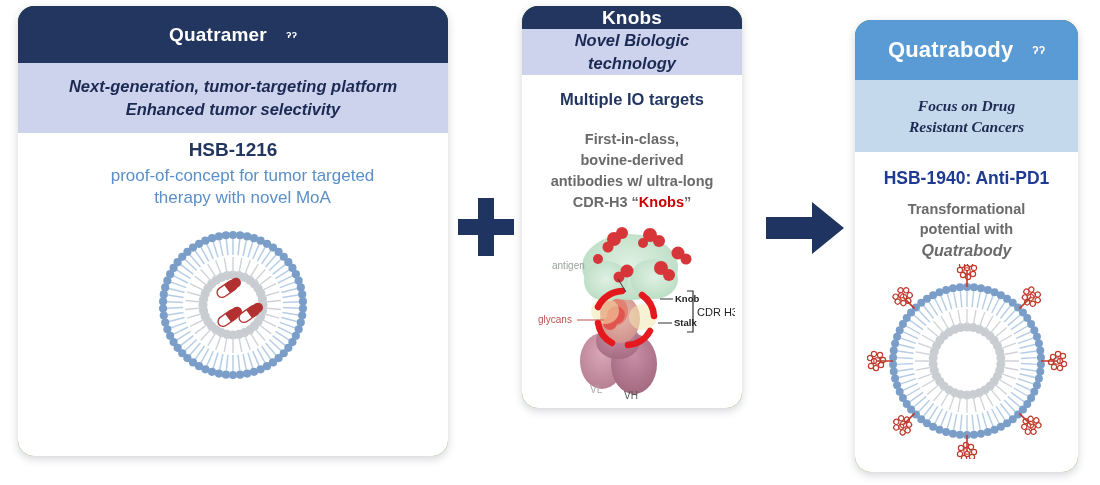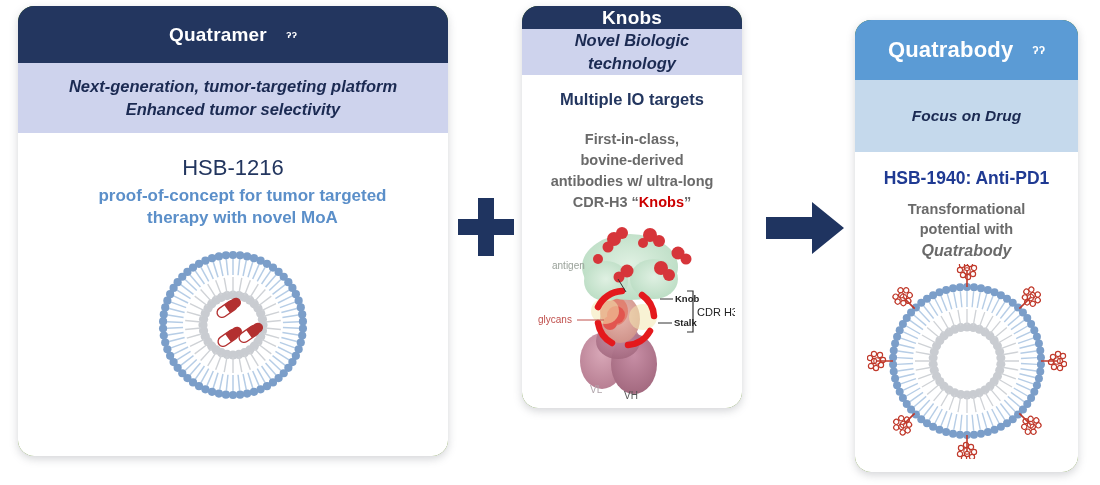--- a/index.html
+++ b/index.html
@@ -44,34 +44,34 @@
     box-sizing:border-box;
     display:flex;align-items:center;justify-content:center;
     text-align:center;
     font-style:italic;font-weight:bold;
     color:#1b2a52;
     line-height:1.38;
     padding:0 12px;
   }
   #panel-1 .panel-subtitle{height:70px;background:#ced3ed;font-size:16.5px;}
   #panel-2 .panel-subtitle{height:70px;background:#ced3ed;font-size:16.5px;}
-  #panel-3 .panel-subtitle{height:72px;background:#c5d9ec;font-size:15.5px;}
+  #panel-3 .panel-subtitle{height:72px;background:#c5d9ec;font-size:15.5px;font-family:Liberation Serif, serif;}
 
   .panel-body{
     flex:1;display:flex;flex-direction:column;align-items:center;
     background:#ffffff;
     box-sizing:border-box;
   }
 
   
   #panel-1 .p1-title{
-    margin-top:22px;font-size:22px;font-weight:normal;color:#23365f;text-align:center;
+    margin-top:6px;font-size:19px;font-weight:bold;color:#23365f;text-align:center;
   }
   #panel-1 .p1-sub{
-    margin-top:4px;font-size:17px;font-weight:bold;color:#5b8fc9;text-align:center;line-height:1.32;
+    margin-top:4px;font-size:17px;font-weight:normal;color:#5b8fc9;text-align:center;line-height:1.32;
     max-width:330px;
     margin-left:19px;
   }
   .liposome-wrap{margin-top:8px;}
 
   
   #panel-2 .p2-title{
     margin-top:15px;font-size:16.5px;font-weight:bold;color:#23365f;text-align:left;
   }
   #panel-2 .p2-sub{
@@ -461,20 +461,21 @@
   </div>
 
   <div class="panel" id="panel-3">
     <div class="panel-header">
       <span>Quatrabody</span>
         <span class="tm">ʔʔ</span>
     </div>
     <div class="panel-subtitle">
       <div>
         <div>Focus on Drug</div>
+        <div>Resistant Cancers</div>
       </div>
     </div>
     <div class="panel-body">
       <div class="p3-title">HSB-1940: Anti-PD1</div>
       <div class="p3-sub">
         <div>Transformational</div>
         <div>potential with</div>
         <div class="ital">Quatrabody</div>
       </div>
       <div class="quatrabody-wrap">

